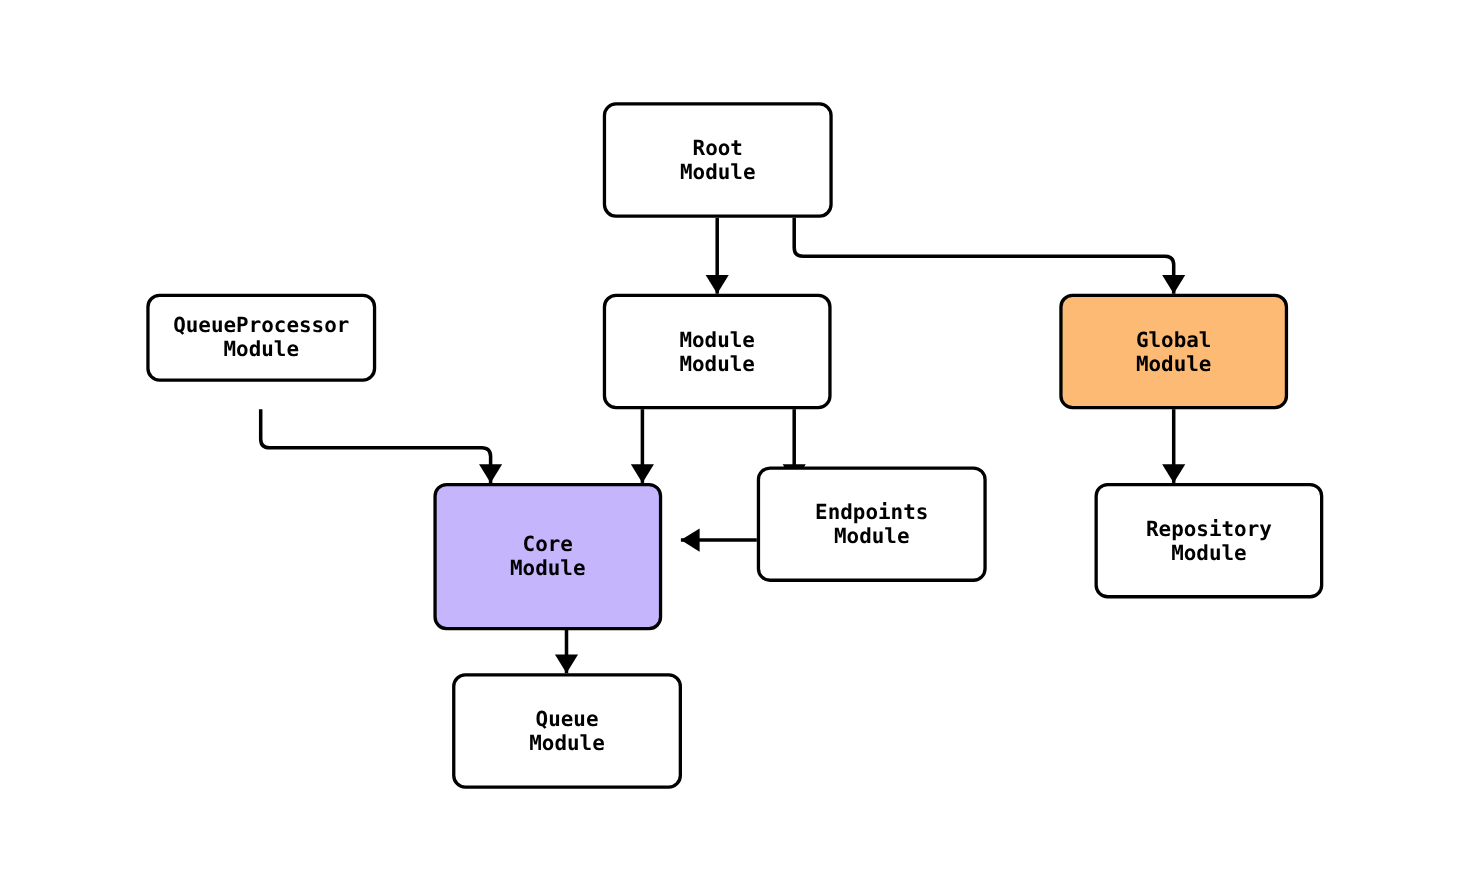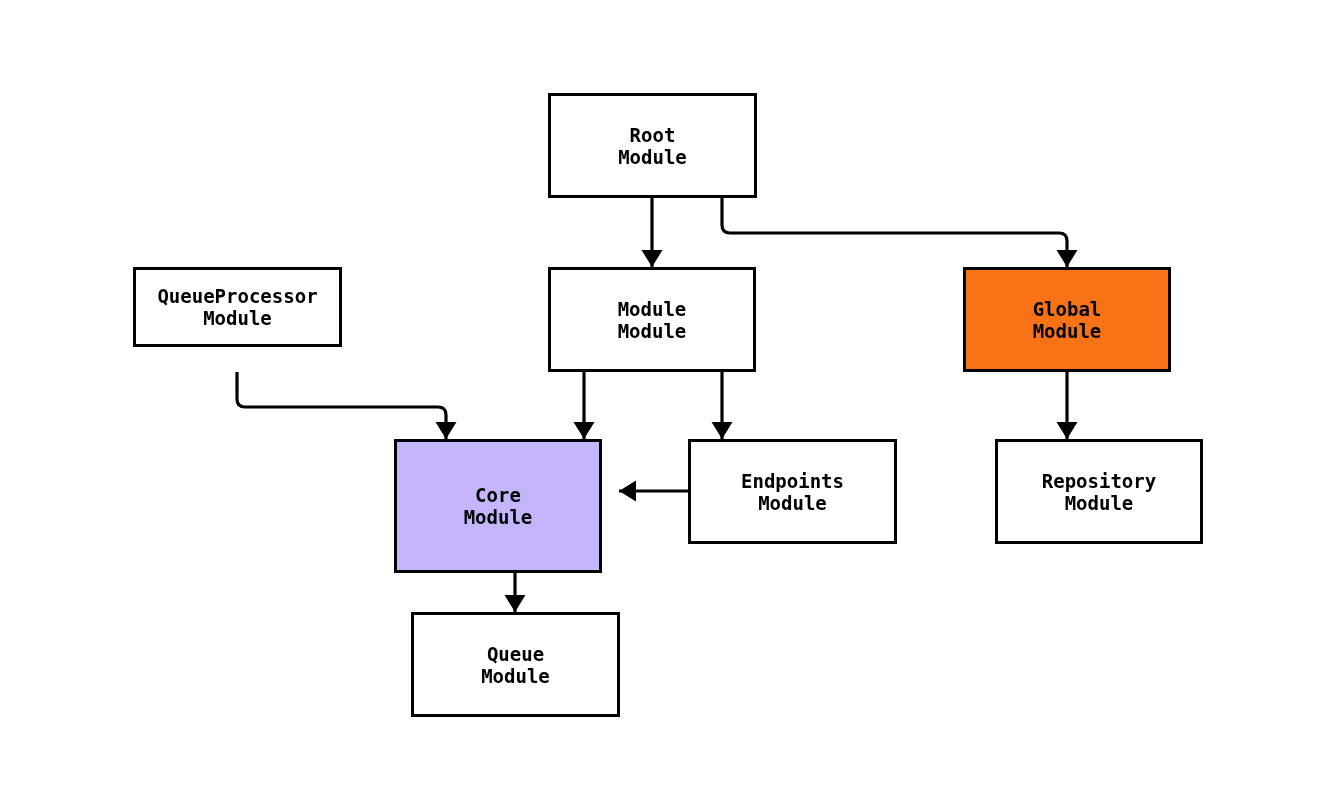--- a/index.html
+++ b/index.html
@@ -20,21 +20,21 @@
     left: 0;
     top: 0;
     width: 1337px;
     height: 809px;
     display: block;
   }
   .node {
     position: absolute;
     box-sizing: border-box;
     border: 3.2px solid #000000;
-    border-radius: 0;
+    border-radius: 12px;
     background: #ffffff;
     display: flex;
     flex-direction: column;
     align-items: center;
     justify-content: center;
     text-align: left;
   }
   .node .label-line {
     font-size: 19px;
     font-weight: bold;
@@ -80,29 +80,29 @@
         <div class="label-line" style="color: rgb(0, 0, 0);">Module</div>
       </div>
       <div class="node" style="left: 133px; top: 267px; width: 209px; height: 80px; background: rgb(255, 255, 255); border-color: rgb(0, 0, 0);">
         <div class="label-line" style="color: rgb(0, 0, 0);">QueueProcessor</div>
         <div class="label-line" style="color: rgb(0, 0, 0);">Module</div>
       </div>
       <div class="node" style="left: 548px; top: 267px; width: 208px; height: 105px; background: rgb(255, 255, 255); border-color: rgb(0, 0, 0);">
         <div class="label-line" style="color: rgb(0, 0, 0);">Module</div>
         <div class="label-line" style="color: rgb(0, 0, 0);">Module</div>
       </div>
-      <div class="node" style="left: 963px; top: 267px; width: 208px; height: 105px; background: #f97316; border-color: rgb(0, 0, 0);">
+      <div class="node" style="left: 963px; top: 267px; width: 208px; height: 105px; background: #fdba74; border-color: rgb(0, 0, 0);">
         <div class="label-line" style="color: rgb(0, 0, 0);">Global</div>
         <div class="label-line" style="color: rgb(0, 0, 0);">Module</div>
       </div>
       <div class="node" style="left: 394px; top: 439px; width: 208px; height: 134px; background: #c4b5fd; border-color: rgb(0, 0, 0);">
         <div class="label-line" style="color: rgb(0, 0, 0);">Core</div>
         <div class="label-line" style="color: rgb(0, 0, 0);">Module</div>
       </div>
-      <div class="node" style="left: 688px; top: 439px; width: 209px; height: 105px; background: rgb(255, 255, 255); border-color: rgb(0, 0, 0);">
+      <div class="node" style="left: 688px; top: 424px; width: 209px; height: 105px; background: rgb(255, 255, 255); border-color: rgb(0, 0, 0);">
         <div class="label-line" style="color: rgb(0, 0, 0);">Endpoints</div>
         <div class="label-line" style="color: rgb(0, 0, 0);">Module</div>
       </div>
       <div class="node" style="left: 963px; top: 439px; width: 208px; height: 105px; background: rgb(255, 255, 255); border-color: rgb(0, 0, 0); margin-left: 32px;">
         <div class="label-line" style="color: rgb(0, 0, 0);">Repository</div>
         <div class="label-line" style="color: rgb(0, 0, 0);">Module</div>
       </div>
       <div class="node" style="left: 411px; top: 612px; width: 209px; height: 105px; background: rgb(255, 255, 255); border-color: rgb(0, 0, 0);">
         <div class="label-line" style="color: rgb(0, 0, 0);">Queue</div>
         <div class="label-line" style="color: rgb(0, 0, 0);">Module</div>

